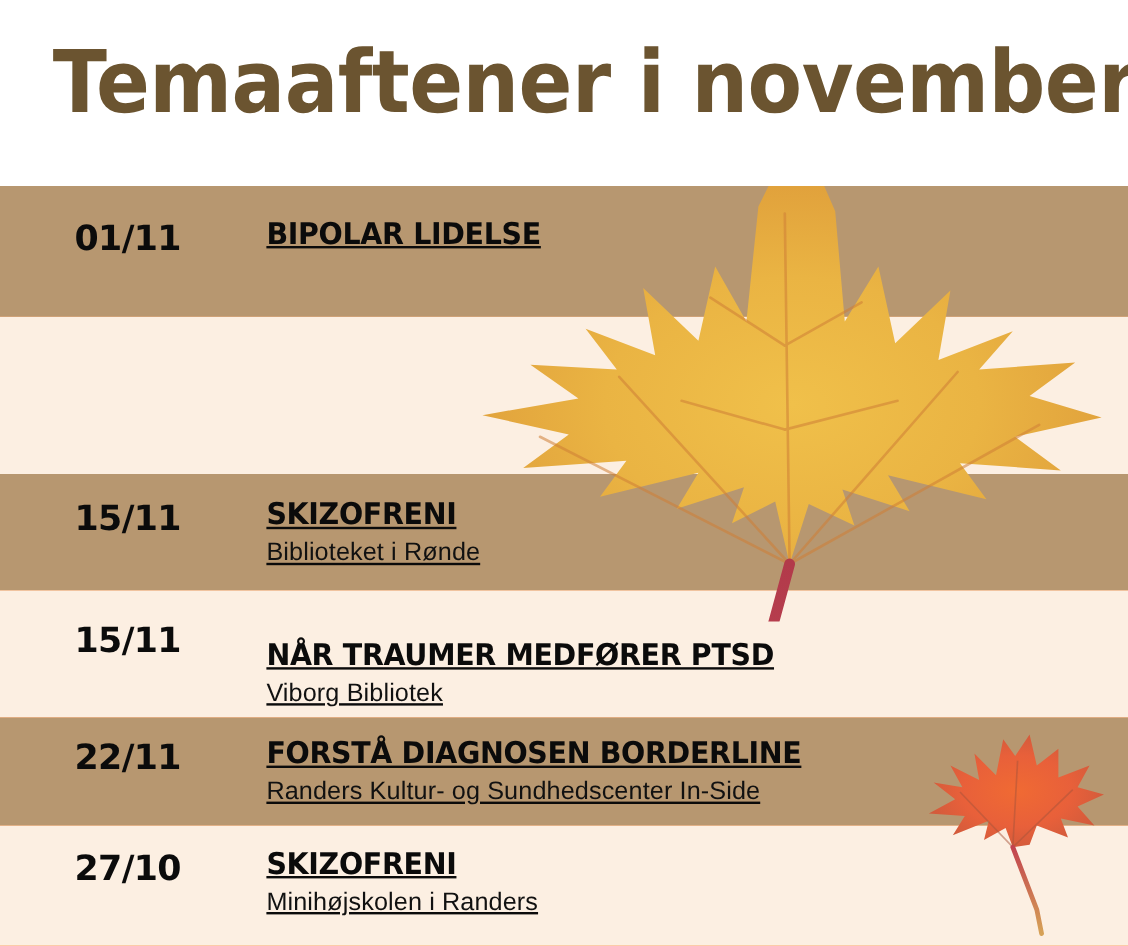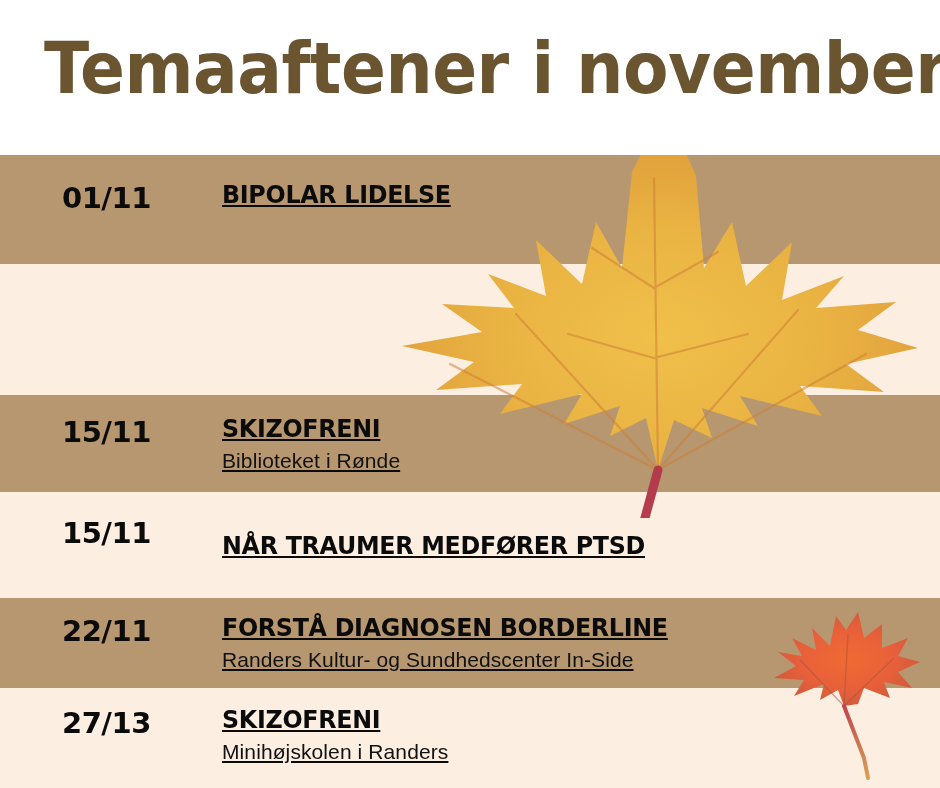--- a/index.html
+++ b/index.html
@@ -240,33 +240,34 @@
       <div class="body" style="top:18px;">
         <div class="ev-title">SKIZOFRENI</div>
         <div class="ev-loc">Biblioteket i Rønde</div>
       </div>
     </div>
 
     <div class="row" style="top:337px; height:106px;">
       <div class="date" style="top:24px;">15/11</div>
       <div class="body" style="top:22px;margin-top:16px;">
         <div class="ev-title">NÅR TRAUMER MEDFØRER PTSD</div>
+        <div class="ev-loc">Viborg Bibliotek</div>
       </div>
     </div>
 
     <div class="row" style="top:443px; height:90px;">
       <div class="date" style="top:16px;">22/11</div>
       <div class="body" style="top:14px;">
         <div class="ev-title">FORSTÅ DIAGNOSEN BORDERLINE</div>
         <div class="ev-loc">Randers Kultur- og Sundhedscenter In-Side</div>
       </div>
     </div>
 
     <div class="row" style="top:533px; height:100px;">
-      <div class="date" style="top:18px;">27/13</div>
+      <div class="date" style="top:18px;">27/10</div>
       <div class="body" style="top:16px;">
         <div class="ev-title">SKIZOFRENI</div>
         <div class="ev-loc">Minihøjskolen i Randers</div>
       </div>
     </div>
 
   </div>
 
 </div>
 

